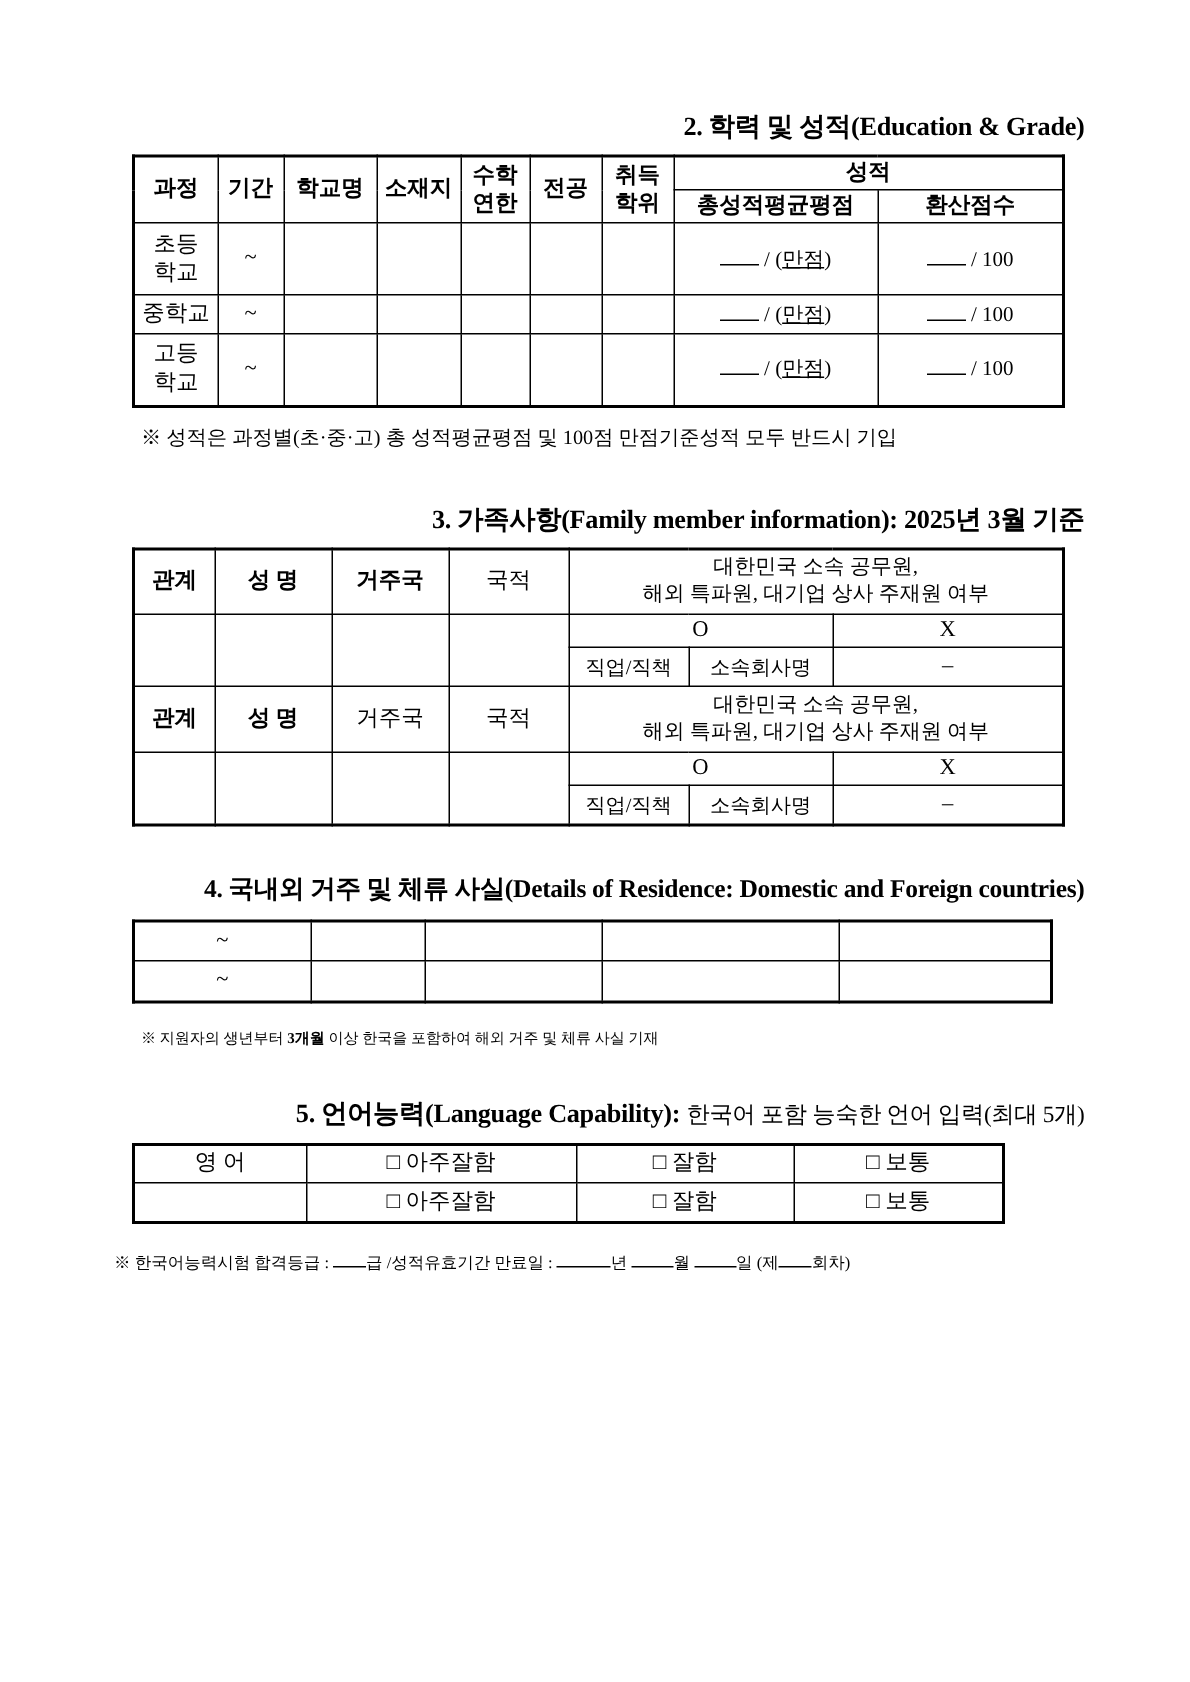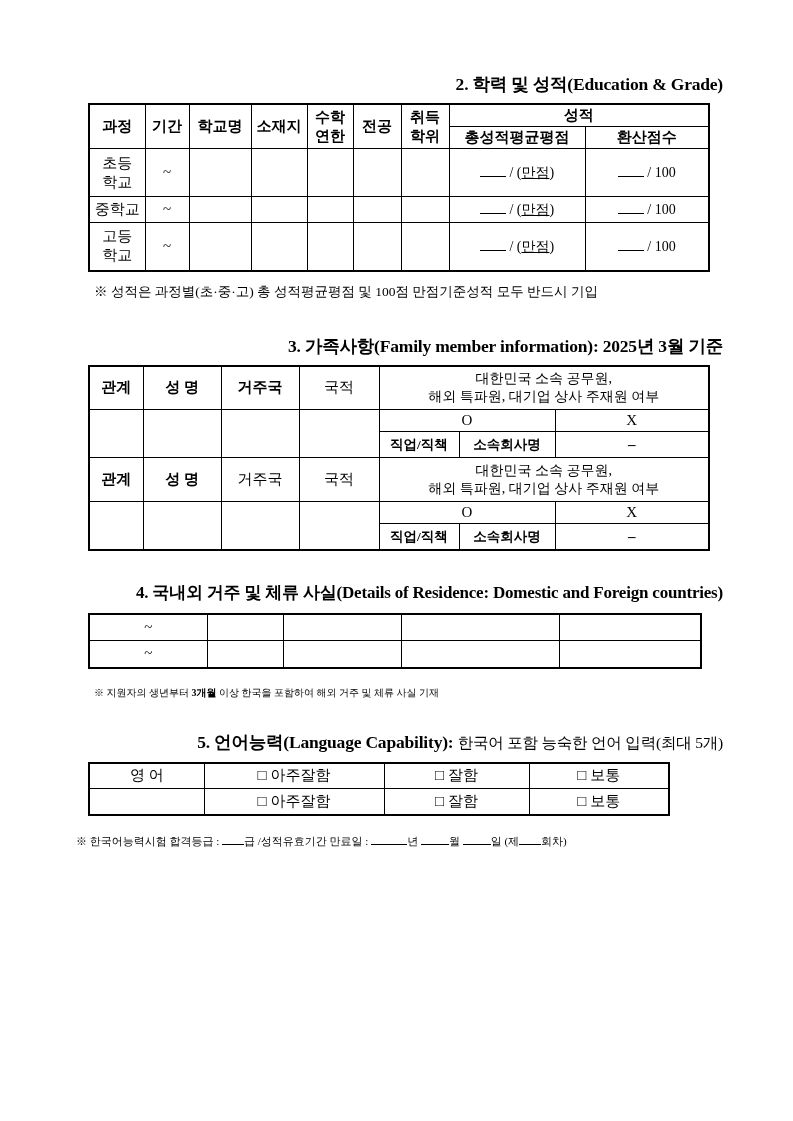--- a/index.html
+++ b/index.html
@@ -49,21 +49,21 @@
   .t2 tr.h1 { height: 22px; } .t2 tr.h2 { height: 22px; }
   .t2 tr.rt { height: 48px; } .t2 tr.rs { height: 26px; }
   .t2 td.score { font-size: 14px; white-space: nowrap; }
   .note2 { margin: 9px 0 0 6px; }
 
   
   .title3 { margin-top: 32px; }
   .t3 { width: 620px; margin-top: 7px; }
   .t3 tr.bh { height: 44px; }
   .t3 tr.ox { height: 22px; }
-  .t3 tr.job { height: 26px; font-weight: bold; }
+  .t3 tr.job { height: 26px; }
   .t3 td.official { font-size: 14px; line-height: 18px; }
   .t3 td.small { font-size: 13.5px; }
   .note3 { margin: 16px 0 0 6px; font-size: 14px; line-height: 23px; }
   .note3 .line2 { padding-left: 17px; }
 
   
   .title4 { margin-top: 30px; font-size: 17px; }
   .t4 { width: 612px; margin-top: 9px; }
   .t4 tr.h { height: 44px; }
   .t4 tr.d { height: 27px; }

